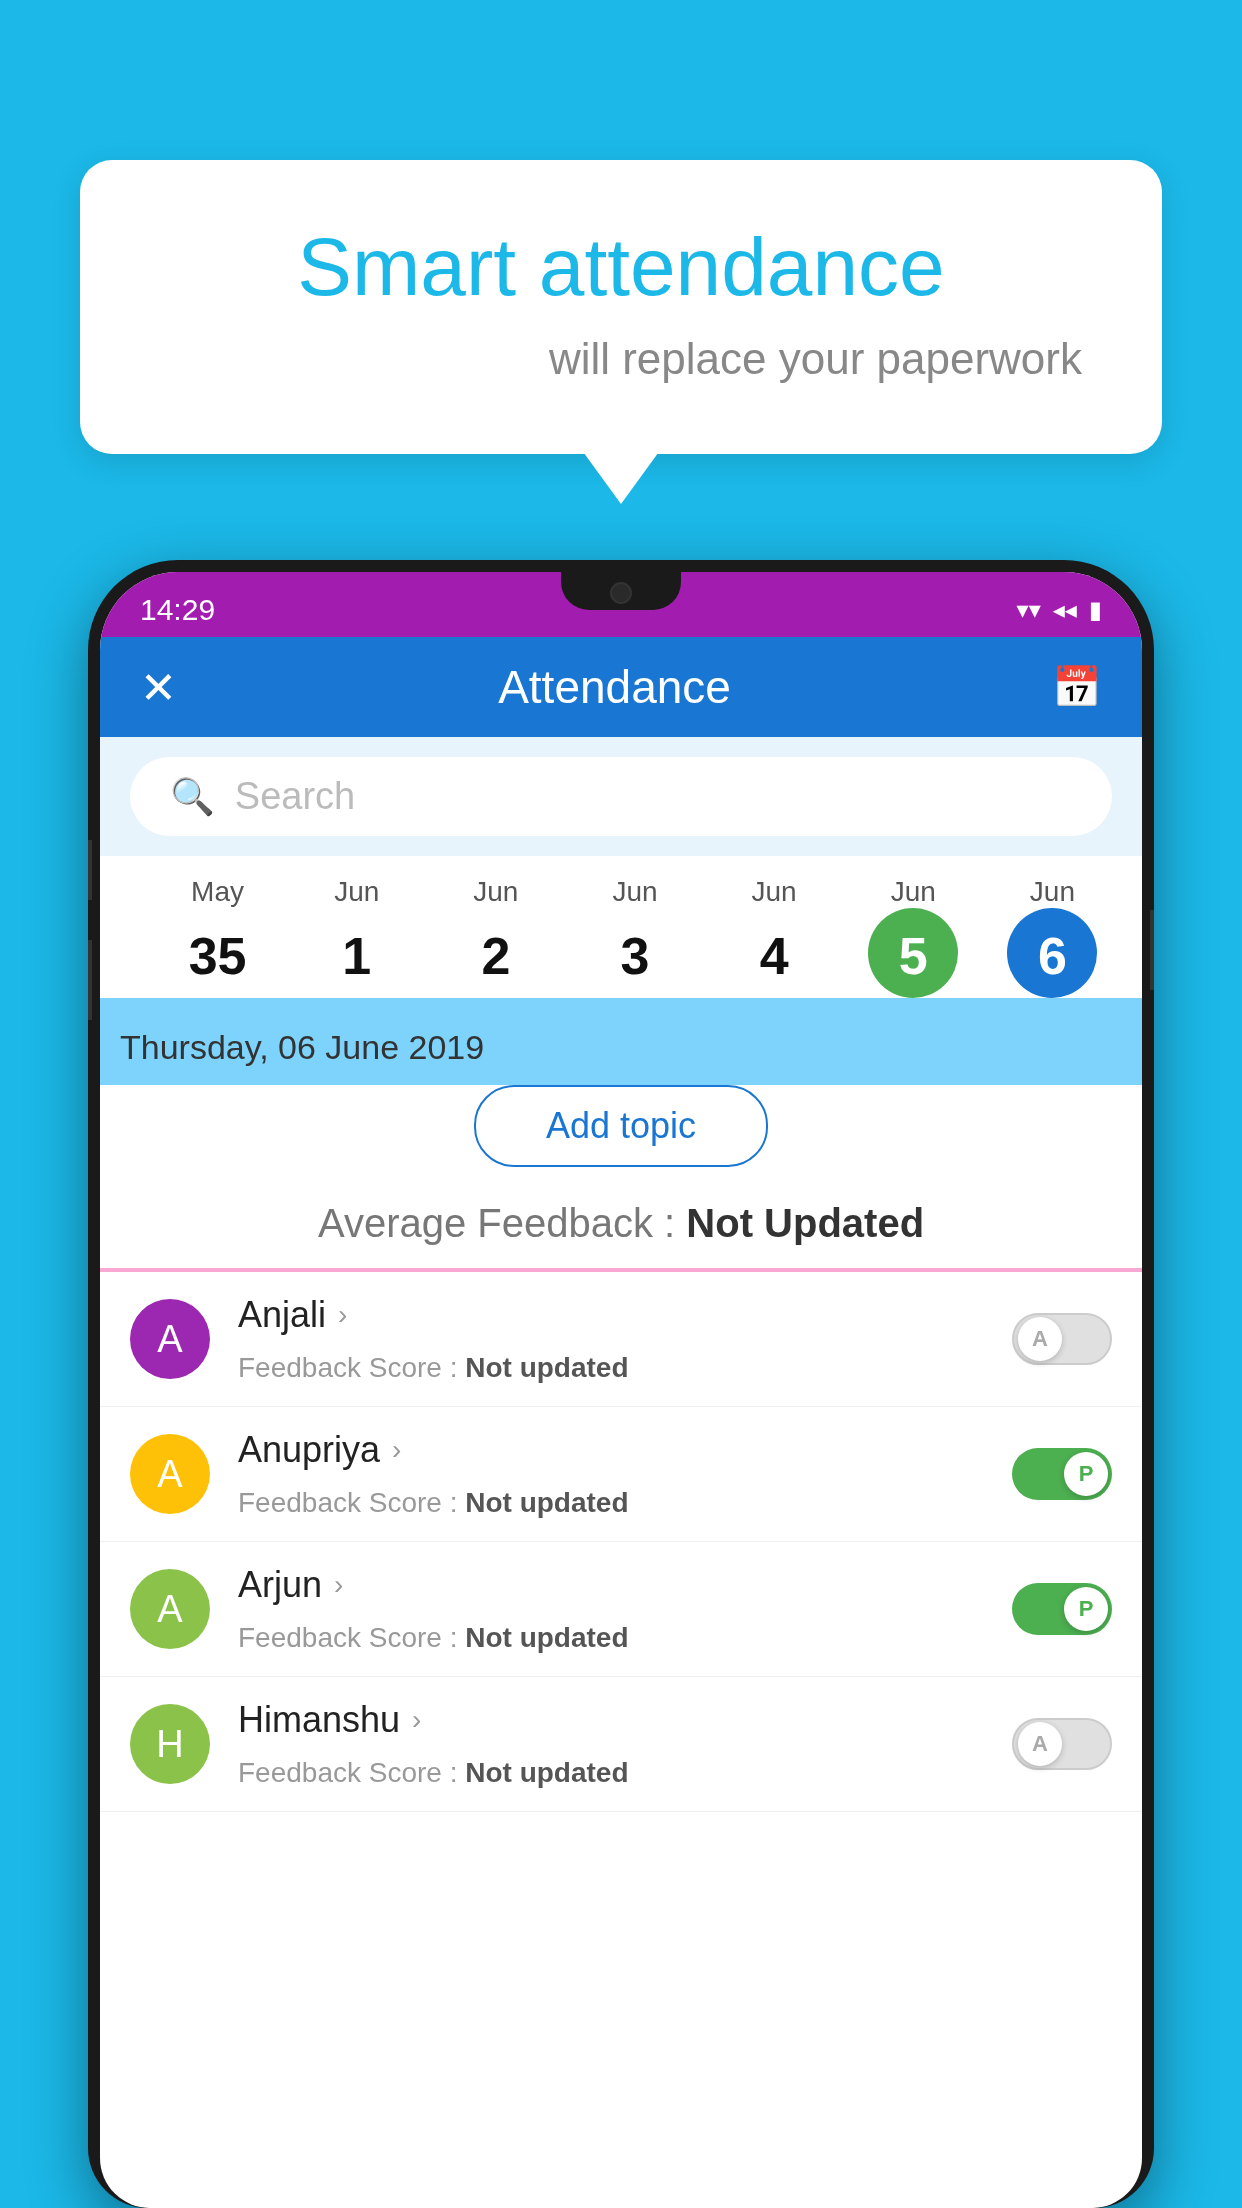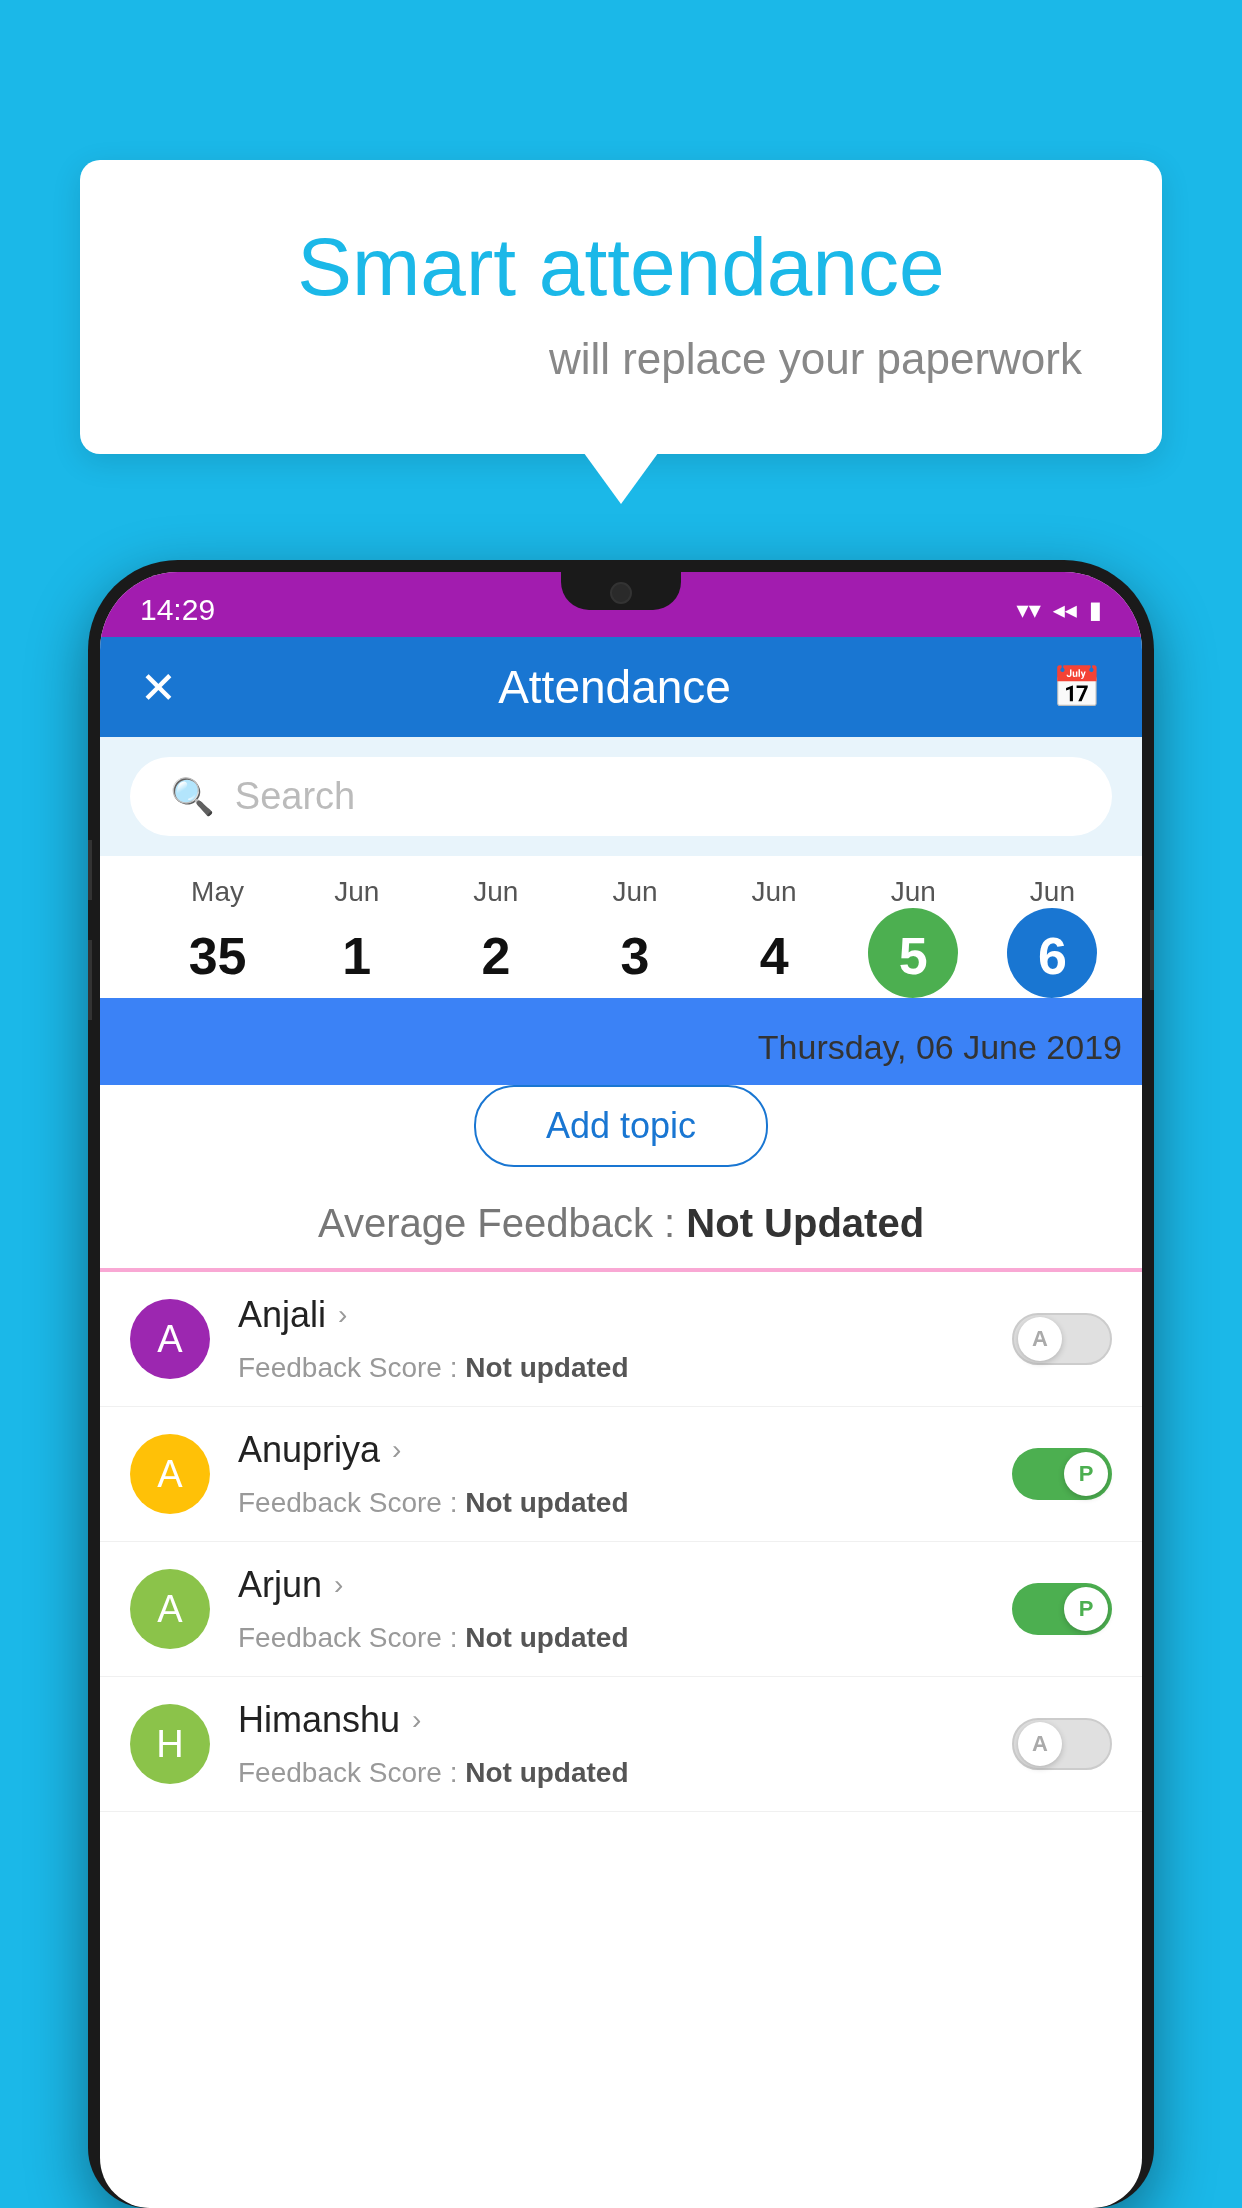--- a/index.html
+++ b/index.html
@@ -13,21 +13,21 @@
       position: relative;
     }
 
     
     .speech-bubble {
       position: absolute;
       top: 160px;
       left: 80px;
       right: 80px;
       background: white;
-      border-radius: 20px;
+      border-radius: 32px;
       padding: 60px 80px 70px;
       box-shadow: 0 8px 30px rgba(0,0,0,0.12);
     }
     .speech-bubble::after {
       content: '';
       position: absolute;
       bottom: -50px;
       left: 50%;
       transform: translateX(-50%);
       width: 0;
@@ -226,22 +226,22 @@
     .date-circle {
       display: flex;
       align-items: center;
       justify-content: center;
       width: 90px;
       height: 90px;
     }
 
     
     .selected-date-info {
-      background: #3b82f6;
-      text-align: right;
+      background: #7dd3fc;
+      text-align: left;
       padding: 30px 20px 18px;
       font-size: 34px;
       color: #333;
     }
 
     
     .add-topic-container {
       background: white;
       display: flex;
       justify-content: center;

